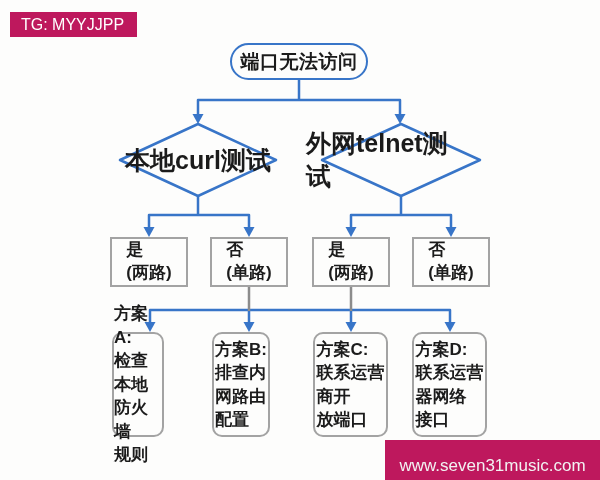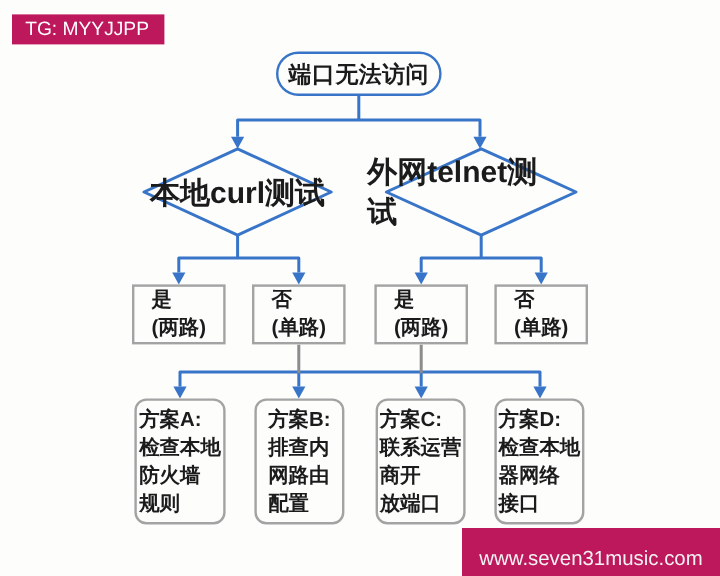--- a/index.html
+++ b/index.html
@@ -44,22 +44,22 @@
   .result.r1 { left: 110px; }
   .result.r2 { left: 210px; }
   .result.r3 { left: 312px; }
   .result.r4 { left: 412px; }
   .plan {
     top: 332px; height: 105px;
     border: 2px solid #a3a3a3;
     border-radius: 10px;
     font-size: 17px; line-height: 1.38;
   }
-  .plan.p1 { left: 112px; width: 76px; }
-  .plan.p2 { left: 212px; width: 75px; }
+  .plan.p1 { left: 112px; width: 52px; }
+  .plan.p2 { left: 212px; width: 58px; }
   .plan.p3 { left: 313px; width: 75px; }
   .plan.p4 { left: 412px; width: 75px; }
   .badge {
     position: absolute;
     background: #be185d;
     color: #ffffff;
     display: flex; align-items: center;
     font-weight: 400;
   }
   .badge.tg {
@@ -134,19 +134,19 @@
 规则</div>
   <div class="node plan p2">方案B:
 排查内
 网路由
 配置</div>
   <div class="node plan p3">方案C:
 联系运营
 商开
 放端口</div>
   <div class="node plan p4">方案D:
-检查本地
+联系运营
 器网络
 接口</div>
 
   <div class="badge wm">www.seven31music.com</div>
 
 </div>
 
 </body></html>

